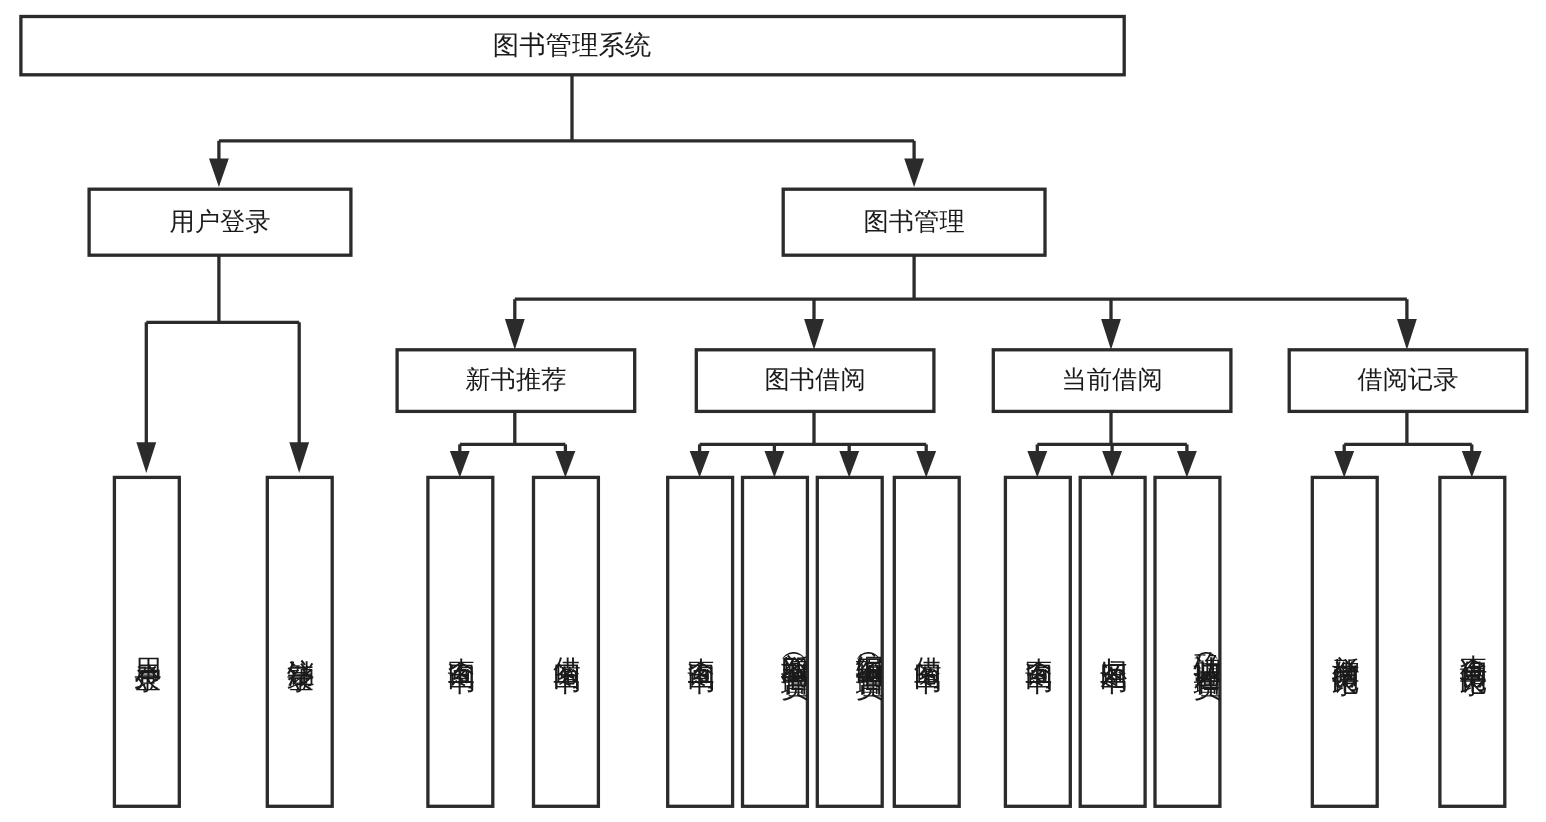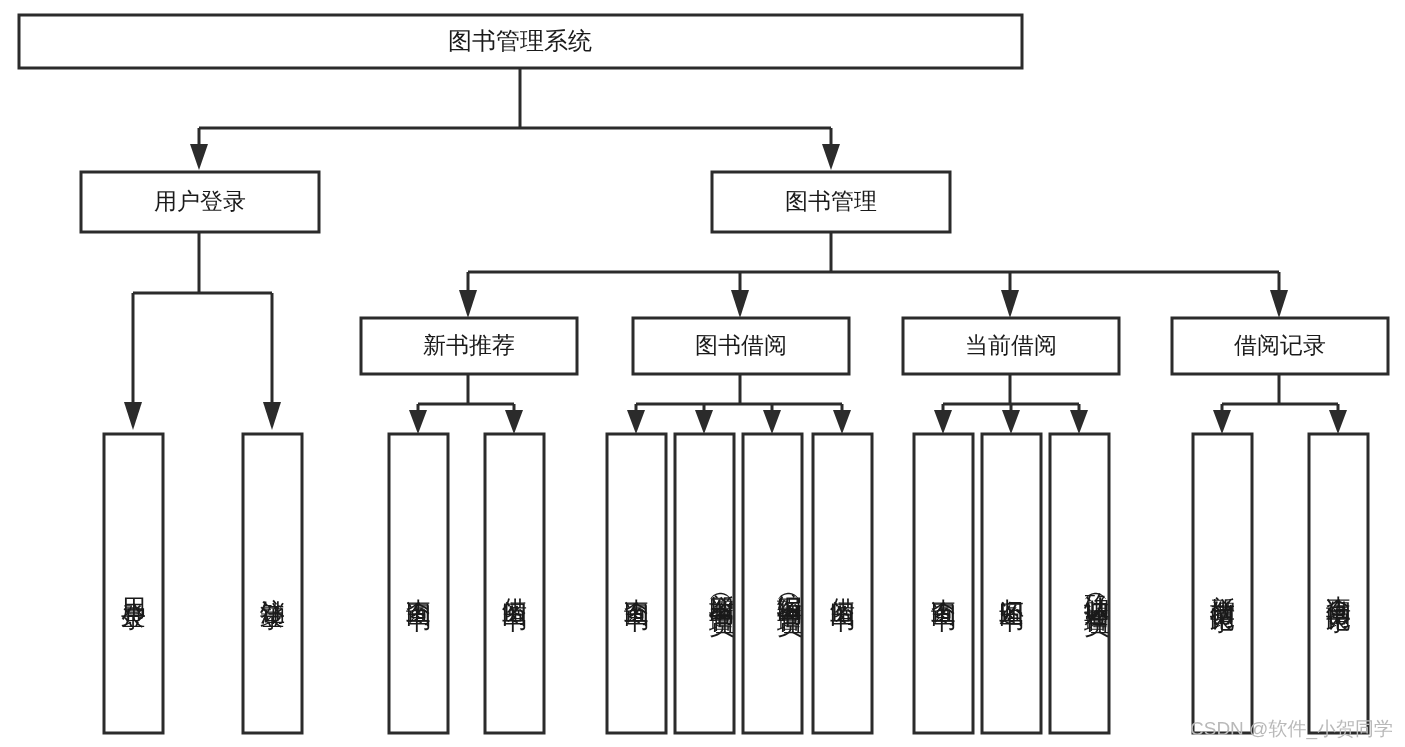--- a/index.html
+++ b/index.html
@@ -218,15 +218,14 @@
   <div class="vlabel" style="left:743px; top:440px; width:59px; height:293px; display:flex; align-items:flex-start; justify-content:center;">编辑图书（管理员）</div>
   <div class="vlabel" style="left:813px; top:434px; width:59px; height:299px; display:flex; align-items:center; justify-content:center;">借阅图书</div>
 
   <div class="vlabel" style="left:914px; top:434px; width:59px; height:299px; display:flex; align-items:center; justify-content:center;">查询图书</div>
   <div class="vlabel" style="left:982px; top:434px; width:59px; height:299px; display:flex; align-items:center; justify-content:center;">归还图书</div>
   <div class="vlabel" style="left:1050px; top:440px; width:59px; height:293px; display:flex; align-items:flex-start; justify-content:center;">确认归还（管理员）</div>
 
   <div class="vlabel" style="left:1193px; top:434px; width:59px; height:299px; display:flex; align-items:center; justify-content:center;">新增借阅记录</div>
   <div class="vlabel" style="left:1309px; top:434px; width:59px; height:299px; display:flex; align-items:center; justify-content:center;">查询借阅记录</div>
 
-  <div class="watermark" style="left:1190px; top:716px;">CSDN @软件_小贺同学</div>
 
 </div>
 
 </body></html>

